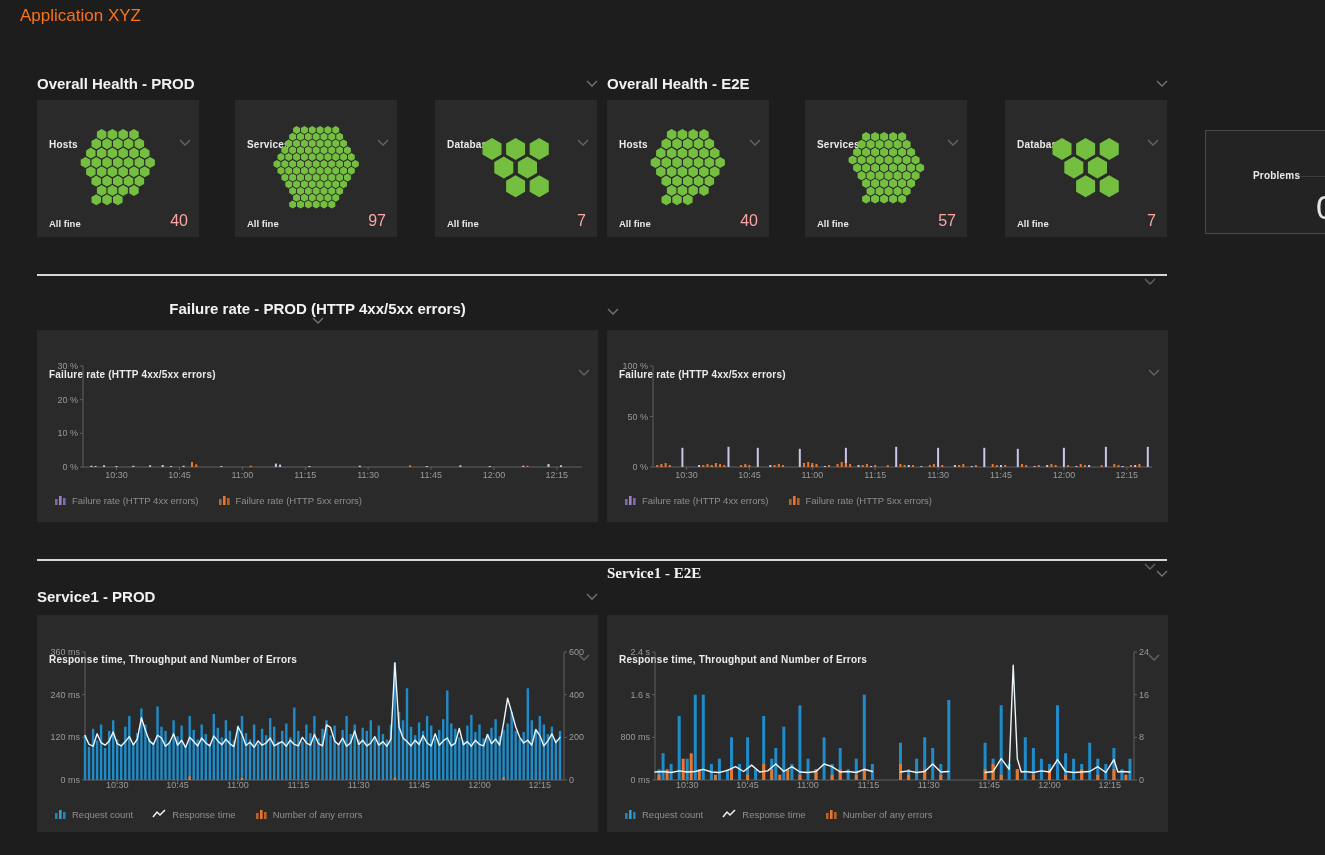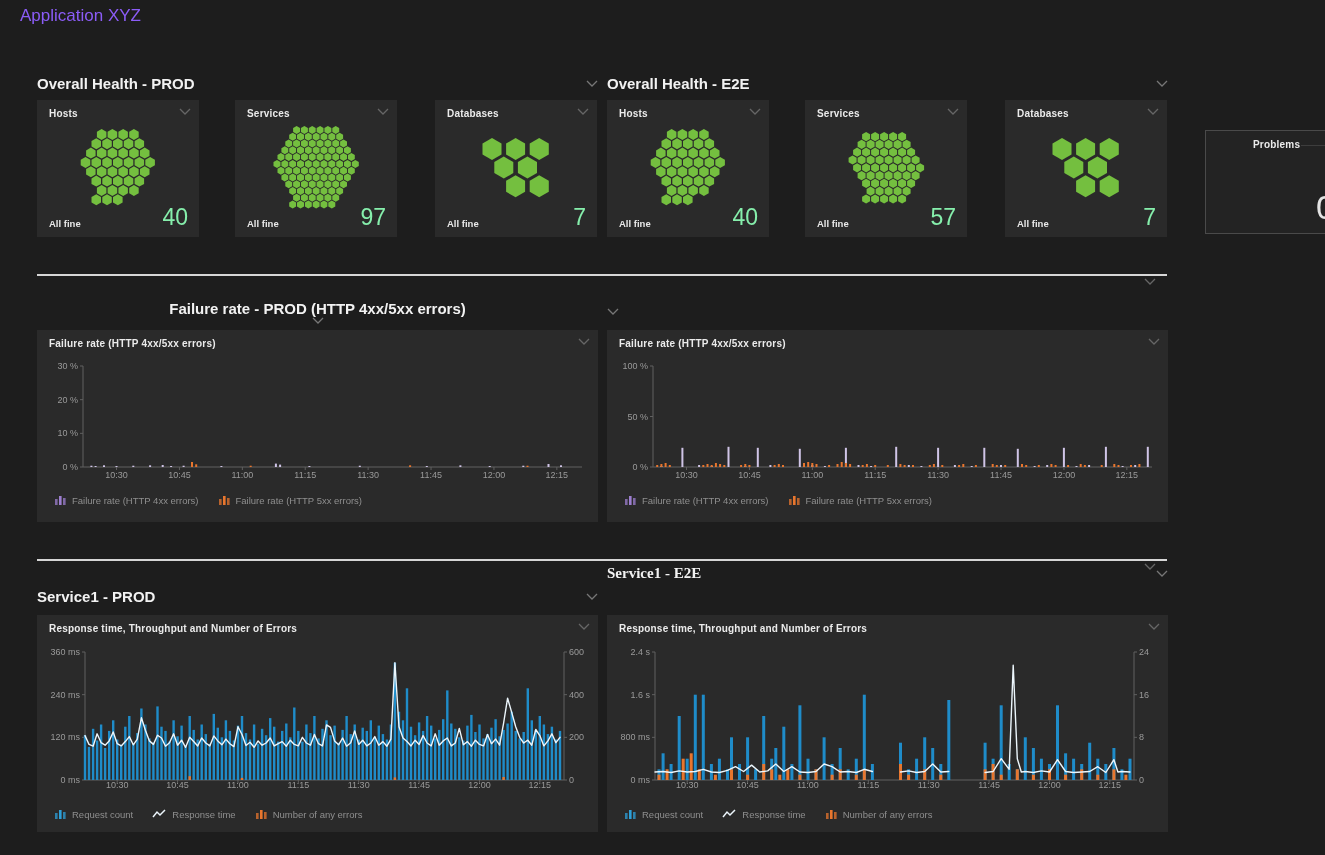--- a/index.html
+++ b/index.html
@@ -1,29 +1,29 @@
 <!DOCTYPE html>
 <html><head>
 <meta charset="utf-8">
 <style>
   html,body{margin:0;padding:0;background:#1d1d1d;}
   body{width:1325px;height:855px;position:relative;overflow:hidden;
        font-family:"Liberation Sans",sans-serif;color:#e6e6e6;}
   .abs{position:absolute;}
-  .page-title{left:20px;top:6px;font-size:17px;color:#8b5cf6;}
+  .page-title{left:20px;top:6px;font-size:17px;color:#f97316;}
   .sec-hdr{height:22px;display:flex;justify-content:space-between;align-items:center;}
   .sec-hdr .t{font-size:15px;font-weight:bold;color:#f2f2f2;}
   .chev{width:12px;height:7px;flex:0 0 auto;cursor:pointer;}
   .tile{position:absolute;background:#2a2a2a;}
-  .tile-head{display:flex;justify-content:space-between;align-items:flex-start;padding:8px 8px 0 12px;}
+  .tile-head{display:flex;justify-content:space-between;align-items:flex-start;padding:8px 8px 0 12px;margin-top:31px;}
   .tile-title{font-size:10px;font-weight:bold;color:#ebebeb;letter-spacing:.2px;}
   .hex-area{position:absolute;left:0;right:0;top:24px;bottom:26px;display:flex;align-items:center;justify-content:center;}
   .tile-foot{position:absolute;left:12px;right:11px;bottom:8px;display:flex;justify-content:space-between;align-items:flex-end;}
   .allfine{font-size:9.5px;font-weight:bold;color:#e8e8e8;text-align:center;}
-  .count{font-size:23px;color:#86efac;line-height:1;}
+  .count{font-size:16px;color:#fca5a5;line-height:1;}
   .prob-tile{background:#232323;border:1px solid #4a4a4a;padding-left:36px;}
   .prob-dash{width:26px;height:1px;background:#3d3d3d;margin-top:6px;}
   .prob-val{position:absolute;right:12px;bottom:6px;font-size:34px;color:#e4e4e4;}
   .divider{position:absolute;left:37px;width:1130px;height:2px;background:#d6d6d6;}
   .chart-tile{width:561px;}
   .chart-canvas{position:absolute;left:0;top:26px;}
   .legend{position:absolute;left:17px;display:flex;gap:19px;align-items:center;font-size:9.5px;color:#8f8f8f;}
   .legend .li{display:flex;align-items:center;gap:5px;cursor:pointer;}
   svg text{font-family:"Liberation Sans",sans-serif;}
 </style>

